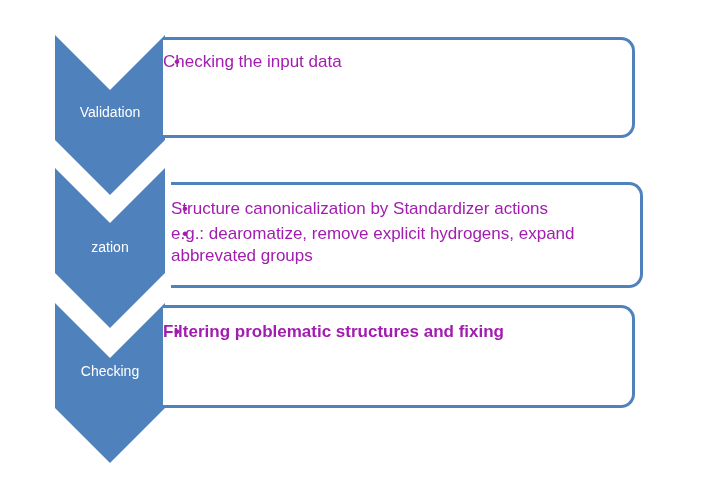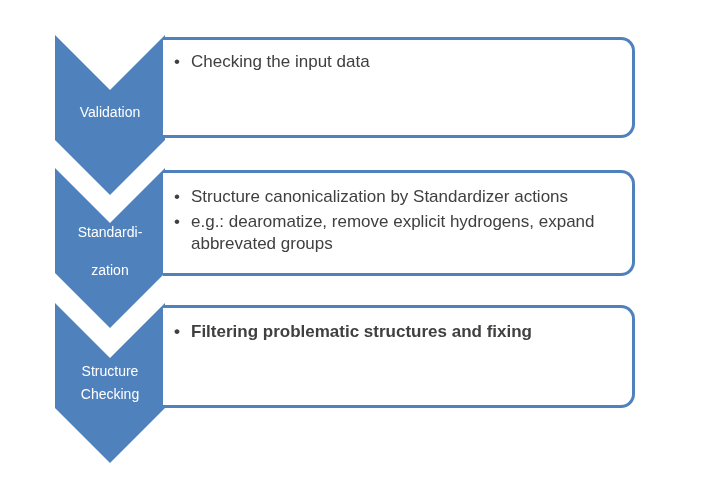--- a/index.html
+++ b/index.html
@@ -1,55 +1,53 @@
 <!DOCTYPE html>
 <html><head>
 <meta charset="utf-8">
 <style>
   html, body { margin:0; padding:0; background:#ffffff; }
   body { width:713px; height:479px; position:relative; overflow:hidden; font-family:"Liberation Sans", sans-serif; }
   svg.chev { position:absolute; left:0; top:0; }
   .box { position:absolute; left:163px; width:472px; border:3px solid #4f81bd; border-left:none; border-radius:0 14px 14px 0; background:#fff; box-sizing:border-box; }
   .box ul { margin:0; padding:0 0 0 0; list-style:none; }
-  .box li { position:relative; padding-left:28px; font-size:17px; line-height:22px; color:#404040; }
+  .box li { position:relative; font-size:17px; line-height:22px; color:#a21caf; }
   .box li::before { content:"\2022"; position:absolute; left:11px; top:0; font-size:17px; }
   .box li + li { margin-top:3px; }
   .label { position:absolute; left:55px; width:110px; text-align:center; color:#ffffff; font-size:14px; line-height:23px; }
 </style>
 </head>
 <body>
 
 <svg class="chev" width="713" height="479">
   <polygon points="55,35 110,90 165,35 165,140 110,195 55,140" fill="#4f81bd"></polygon>
   <polygon points="55,168 110,223 165,168 165,273 110,328 55,273" fill="#4f81bd"></polygon>
   <polygon points="55,303 110,358 165,303 165,408 110,463 55,408" fill="#4f81bd"></polygon>
 </svg>
 
 <div class="box" style="top:37px;height:101px;">
   <ul style="padding-top:11px;">
     <li>Checking the input data</li>
   </ul>
 </div>
 
-<div class="box" style="top:170px;height:106px;">
+<div class="box" style="top:182px;height:106px;margin-left:8px;">
   <ul style="padding-top:13px;">
     <li>Structure canonicalization by Standardizer actions</li>
     <li style="padding-right:30px;">e.g.: dearomatize, remove explicit hydrogens, expand abbrevated groups</li>
   </ul>
 </div>
 
 <div class="box" style="top:305px;height:103px;font-weight:bold;">
   <ul style="padding-top:13px;">
     <li>Filtering problematic structures and fixing</li>
   </ul>
 </div>
 
 <div class="label" style="top:101px;">
   <div>Validation</div>
 </div>
 <div class="label" style="top:221px;">
-  <div>Standardi-</div>
   <div style="margin-top:15px;">zation</div>
 </div>
 <div class="label" style="top:360px;">
-  <div>Structure</div>
   <div>Checking</div>
 </div>
 
 </body></html>

